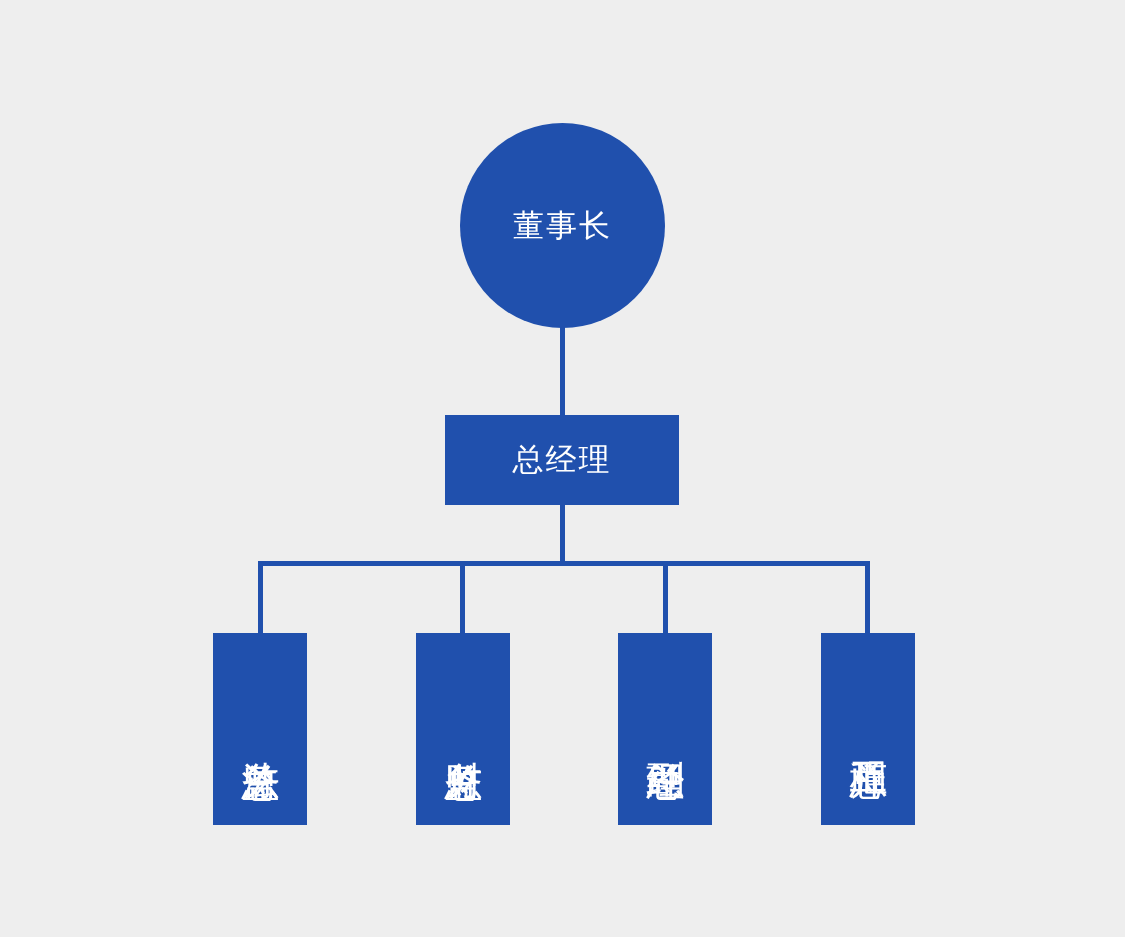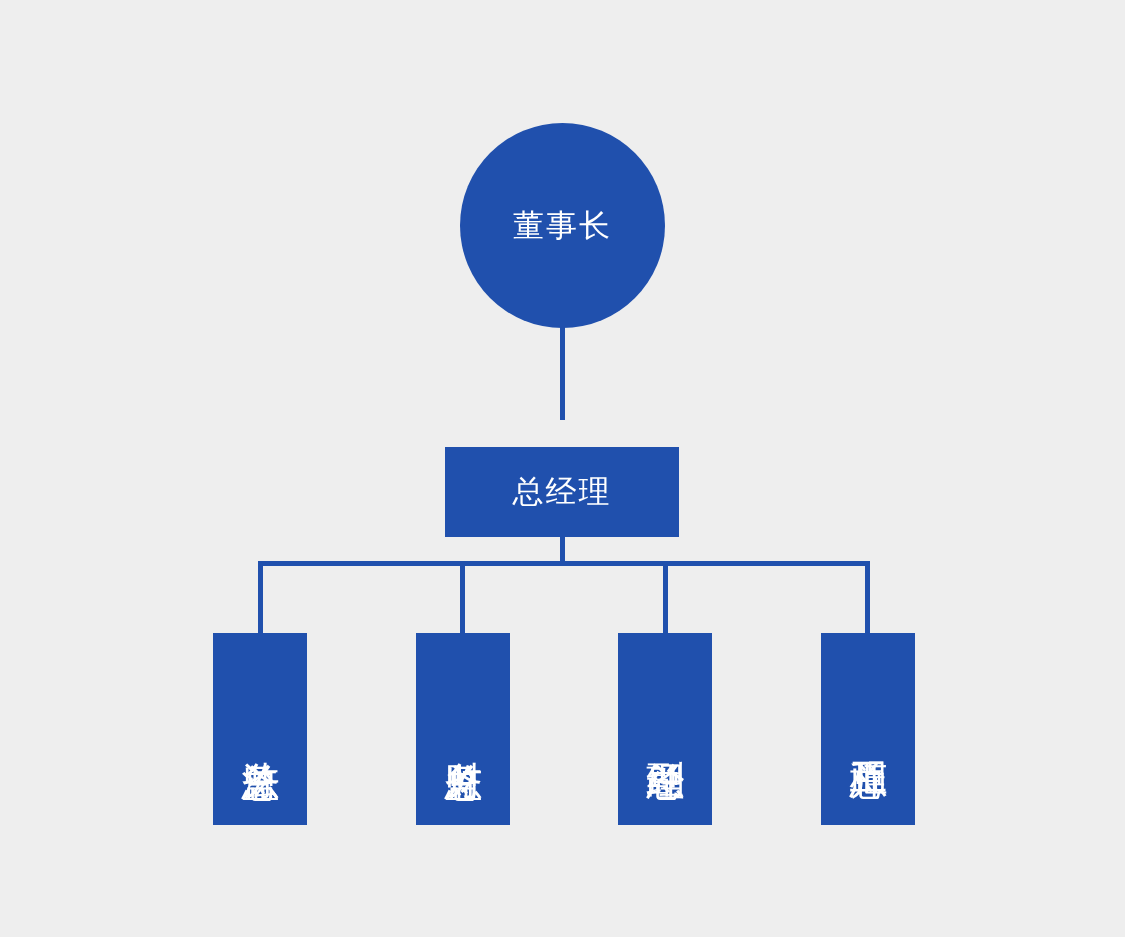--- a/index.html
+++ b/index.html
@@ -61,21 +61,20 @@
     letter-spacing: 2px;
   }
 
   .node-box {
     left: 445px;
     top: 415px;
     width: 234px;
     height: 90px;
     font-size: 31px;
     letter-spacing: 2px;
-    margin-top: 32px;
   }
 
   .node-leaf {
     top: 633px;
     width: 94px;
     height: 192px;
     font-size: 38px;
     line-height: 1.08;
     letter-spacing: 1px;
     writing-mode: vertical-rl;

